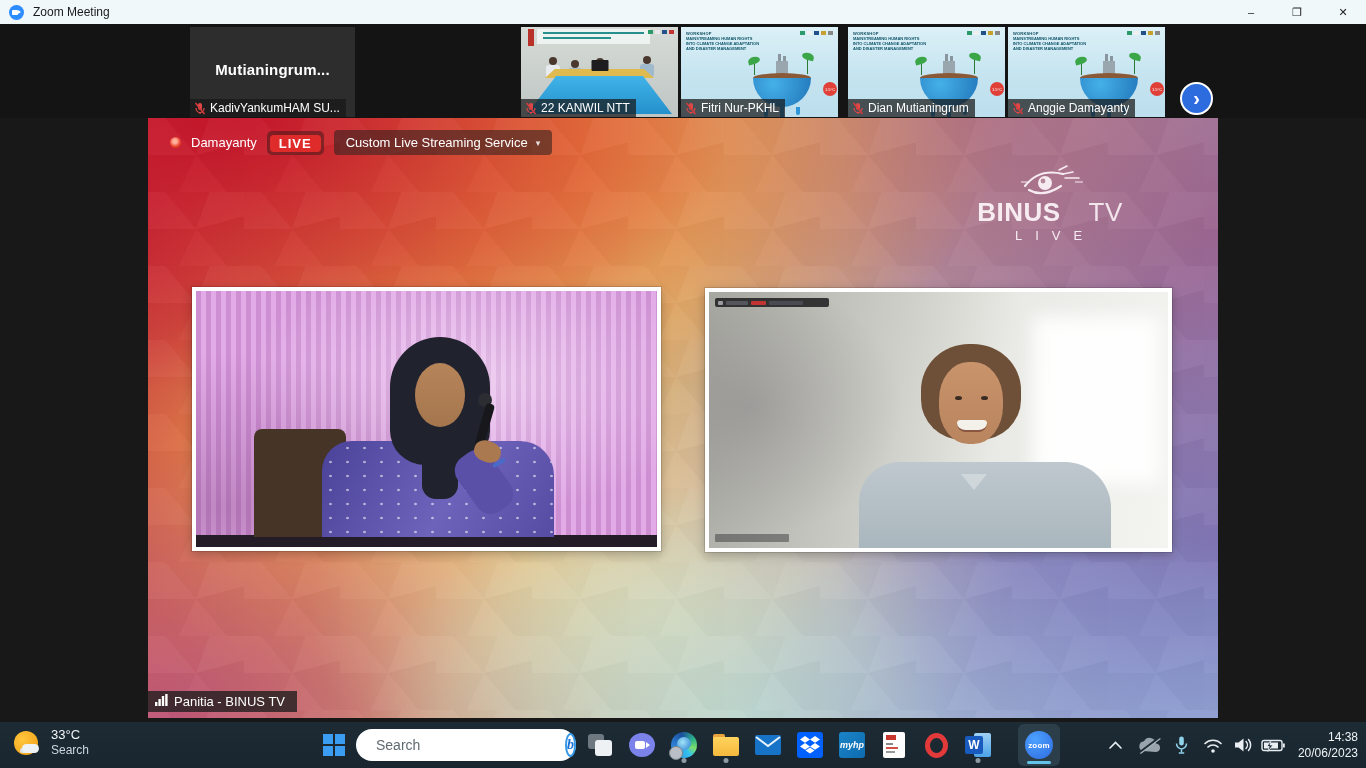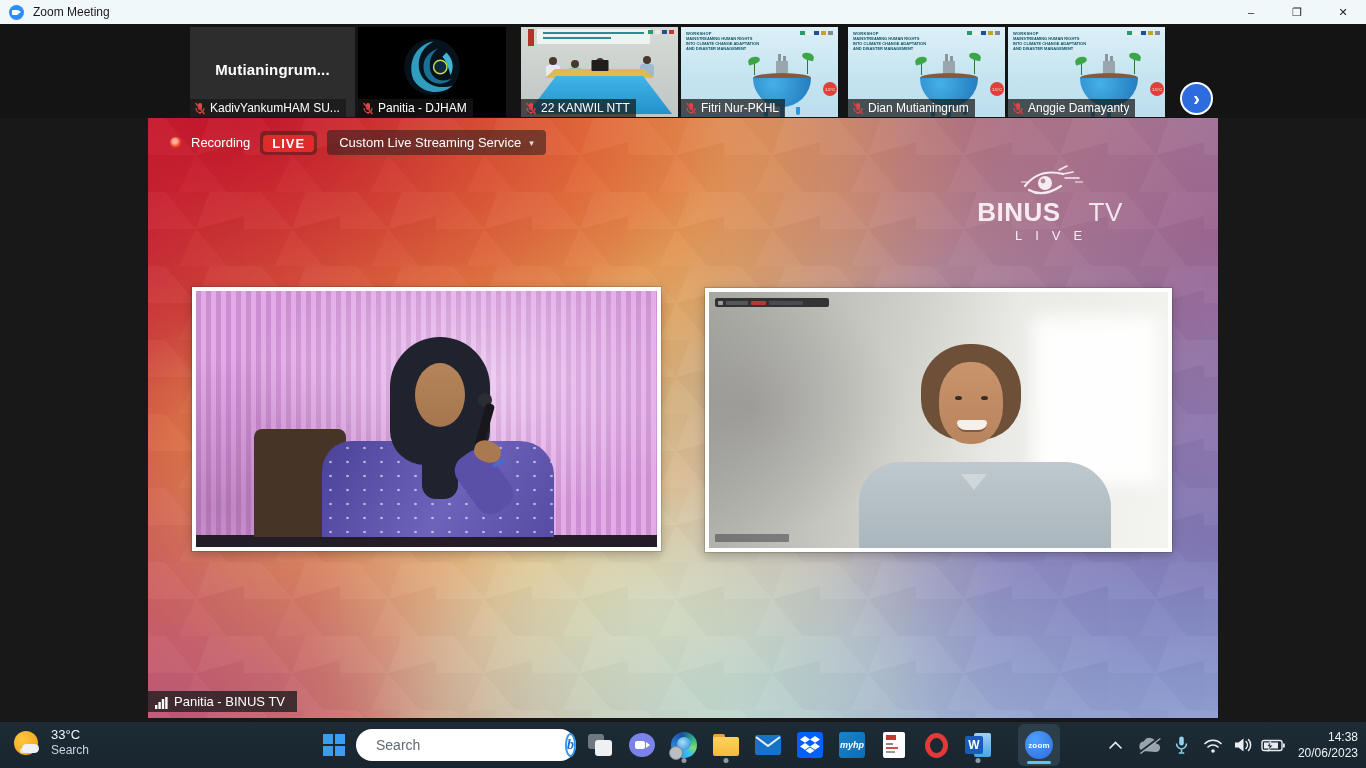--- a/index.html
+++ b/index.html
@@ -142,21 +142,21 @@
   .p2-shirt { position:absolute; left:150px; bottom:0; width:252px; height:86px; background:linear-gradient(#bec8ce,#aab6bd); border-radius:40px 46px 0 0; }
   .p2-collar { position:absolute; left:252px; bottom:58px; width:0; height:0; border-left:13px solid transparent; border-right:13px solid transparent; border-top:16px solid #cfd7db; }
   .v2-minibar { position:absolute; left:6px; top:6px; width:114px; height:9px; background:rgba(28,28,30,.85); border-radius:2px; display:flex; align-items:center; gap:3px; padding:0 3px; }
   .v2-minibar i { display:block; height:4px; border-radius:1px; }
   .v2-mb1 { width:5px; background:#9a9aa0; }
   .v2-mb2 { width:22px; background:#55555c; }
   .v2-mb3 { width:15px; background:#c23333; }
   .v2-mb4 { width:34px; background:#4a4a52; }
   .v2-tinylabel { position:absolute; left:6px; bottom:6px; width:74px; height:8px; background:rgba(55,55,58,.5); border-radius:1px; }
 
-  .speaker-label { position:absolute; left:0; bottom:6px; display:flex; align-items:flex-end; gap:6px; background:rgba(28,28,28,.78); padding:3px 12px 3px 7px; z-index:6; }
+  .speaker-label { position:absolute; left:0; bottom:6px; display:flex; align-items:flex-start; gap:6px; background:rgba(28,28,28,.78); padding:3px 12px 3px 7px; z-index:6; }
   .speaker-label span { color:#fff; font-size:13px; }
 
   
   .taskbar { position:absolute; left:0; bottom:0; width:1366px; height:46px; background:linear-gradient(#1d2b35,#192630);padding-left:16px; }
   .weather { position:absolute; left:12px; top:5px; display:flex; align-items:center; gap:9px; }
   .sun { position:relative; width:30px; height:30px; }
   .sun::before { content:""; position:absolute; left:2px; top:3px; width:24px; height:24px; border-radius:50%; background:radial-gradient(circle at 35% 35%, #ffc63e, #f09c12); }
   .sun::after { content:""; position:absolute; left:10px; top:16px; width:17px; height:9px; border-radius:8px; background:#eef2f5; box-shadow:-4px 2px 0 -2px #dfe6ea; }
   .weather-col { display:flex; flex-direction:column; line-height:1.25; }
   .weather-temp { color:#f2f6f8; font-size:13px; }
@@ -225,38 +225,20 @@
         <svg class="mic-muted" viewBox="0 0 12 13">
             <rect x="4" y="1" width="4" height="7" rx="2" fill="#e04848"></rect>
             <path d="M2 6 a4 4.5 0 0 0 8 0" fill="none" stroke="#e04848" stroke-width="1.2"></path>
             <line x1="6" y1="10" x2="6" y2="12" stroke="#e04848" stroke-width="1.2"></line>
             <line x1="1.5" y1="1" x2="10.5" y2="12" stroke="#d43c3c" stroke-width="1.6"></line>
           </svg>
         <span>KadivYankumHAM SU...</span>
       </div>
     </div>
 
-    <div class="tile t2">
-      <svg class="djham" width="62" height="62" viewBox="0 0 60 60">
-        <circle cx="30" cy="30" r="27" fill="#06131c"></circle>
-        <path d="M32 5 C14 8 6 26 12 42 C20 56 40 58 50 48 C38 52 22 48 18 34 C15 20 22 10 32 5 Z" fill="#2f9dbd"></path>
-        <path d="M36 12 C23 16 18 29 25 40 C31 48 44 48 49 41 C40 46 29 42 28 31 C27 21 31 16 36 12 Z" fill="#1b6f92"></path>
-        <path d="M44 16 C50 22 52 30 48 38 C46 31 44 24 40 20 Z" fill="#3fb7d0"></path>
-        <circle cx="38" cy="30" r="6.5" fill="#0c2a38" stroke="#cdd84e" stroke-width="1.4"></circle>
-      </svg>
-      <div class="tile-label">
-        <svg class="mic-muted" viewBox="0 0 12 13">
-            <rect x="4" y="1" width="4" height="7" rx="2" fill="#e04848"></rect>
-            <path d="M2 6 a4 4.5 0 0 0 8 0" fill="none" stroke="#e04848" stroke-width="1.2"></path>
-            <line x1="6" y1="10" x2="6" y2="12" stroke="#e04848" stroke-width="1.2"></line>
-            <line x1="1.5" y1="1" x2="10.5" y2="12" stroke="#d43c3c" stroke-width="1.6"></line>
-          </svg>
-        <span>Panitia - DJHAM</span>
-      </div>
-    </div>
 
     <div class="tile t3">
       <div class="room-thumb">
         <div class="rm-flag"></div>
         <div class="rm-banner">
             <i></i>
             <i></i>
           </div>
         <div class="rm-logos">
             <i style="background:#2a9a6a"></i>
@@ -415,21 +397,21 @@
       </div>
     </div>
 
     <div class="next-btn">›</div>
   </div>
 
   <div class="stage">
 
     <div class="rec-bar">
       <div class="rec-dot"></div>
-      <div class="rec-text">Recording</div>
+      <div class="rec-text">Damayanty</div>
       <div class="live-wrap">
         <span class="live-pill">LIVE</span>
       </div>
       <div class="svc-wrap">
         <span>Custom Live Streaming Service</span>
         <span class="svc-caret">▾</span>
       </div>
     </div>
 
     <div class="brand">

